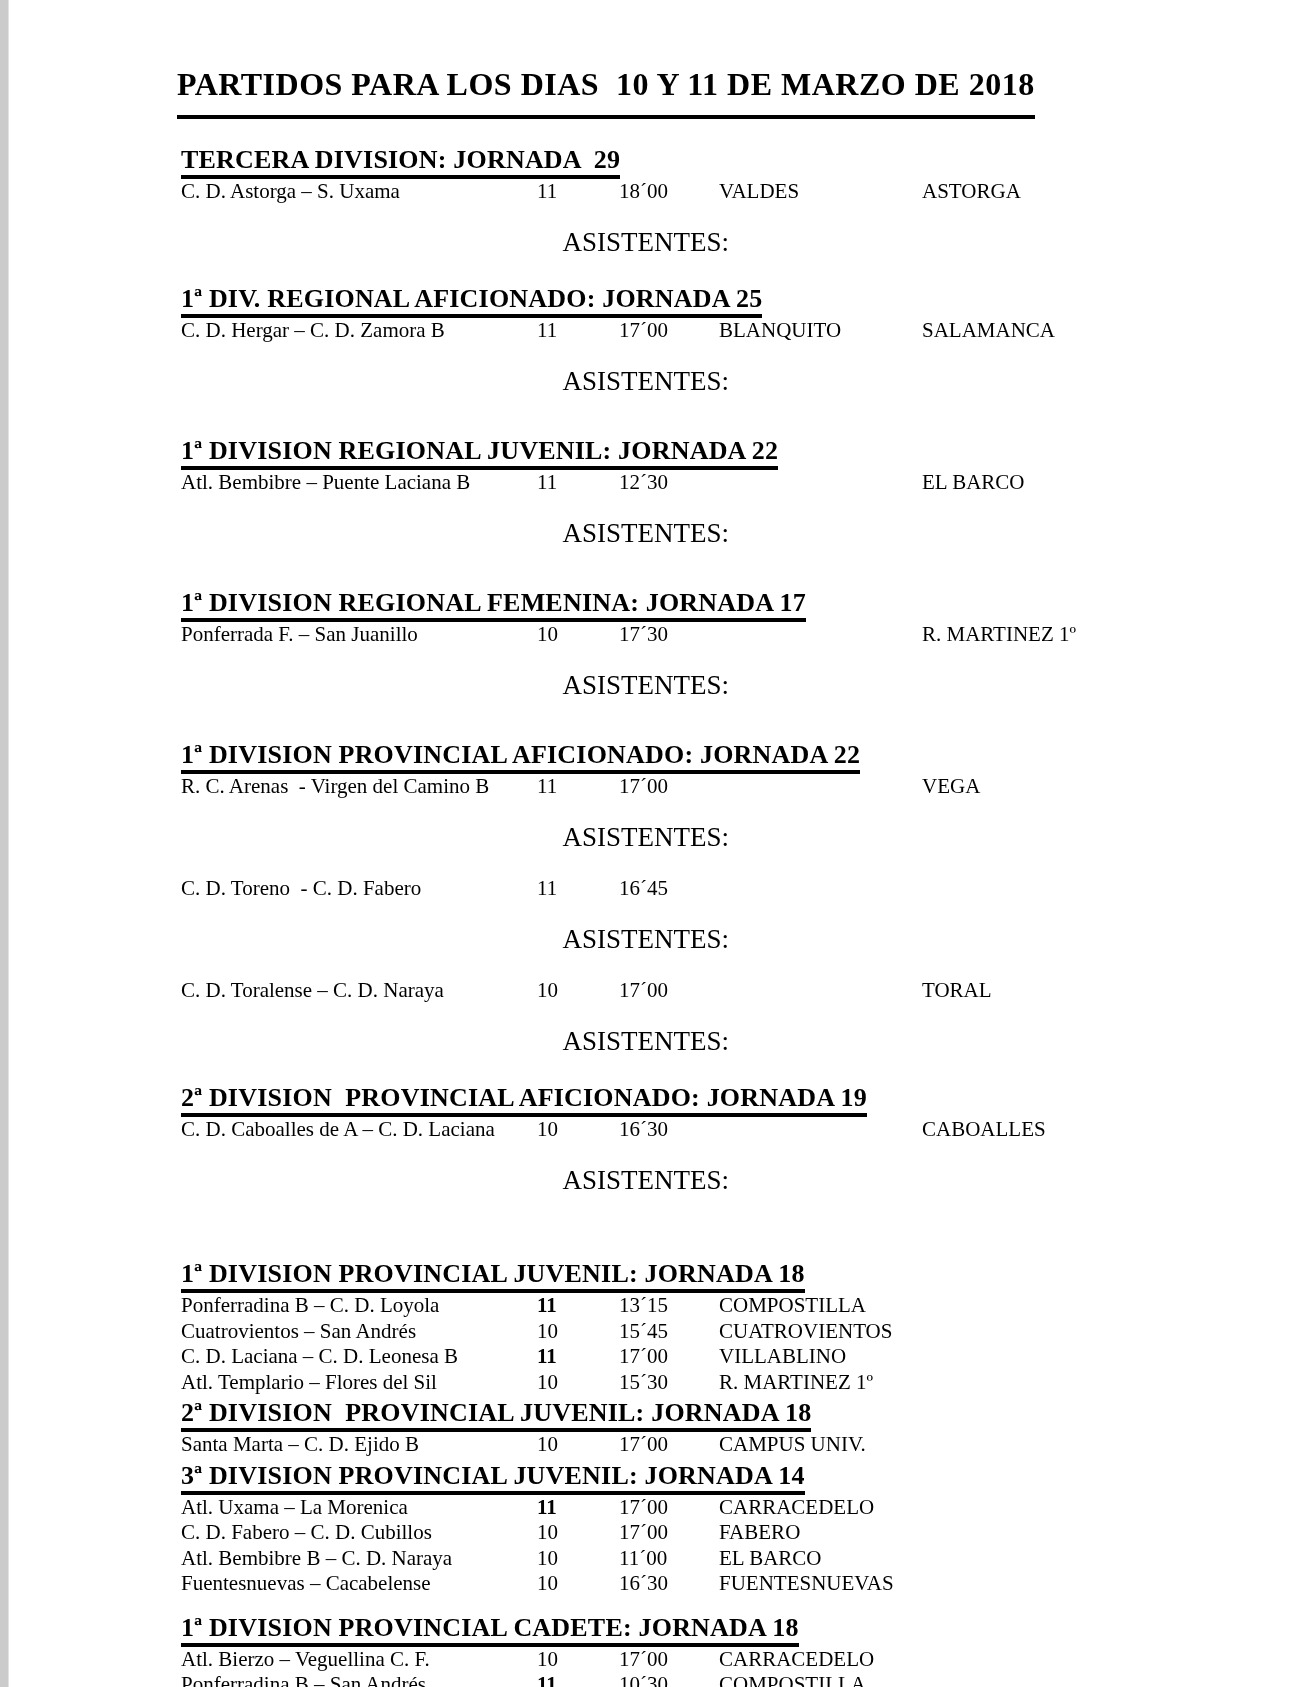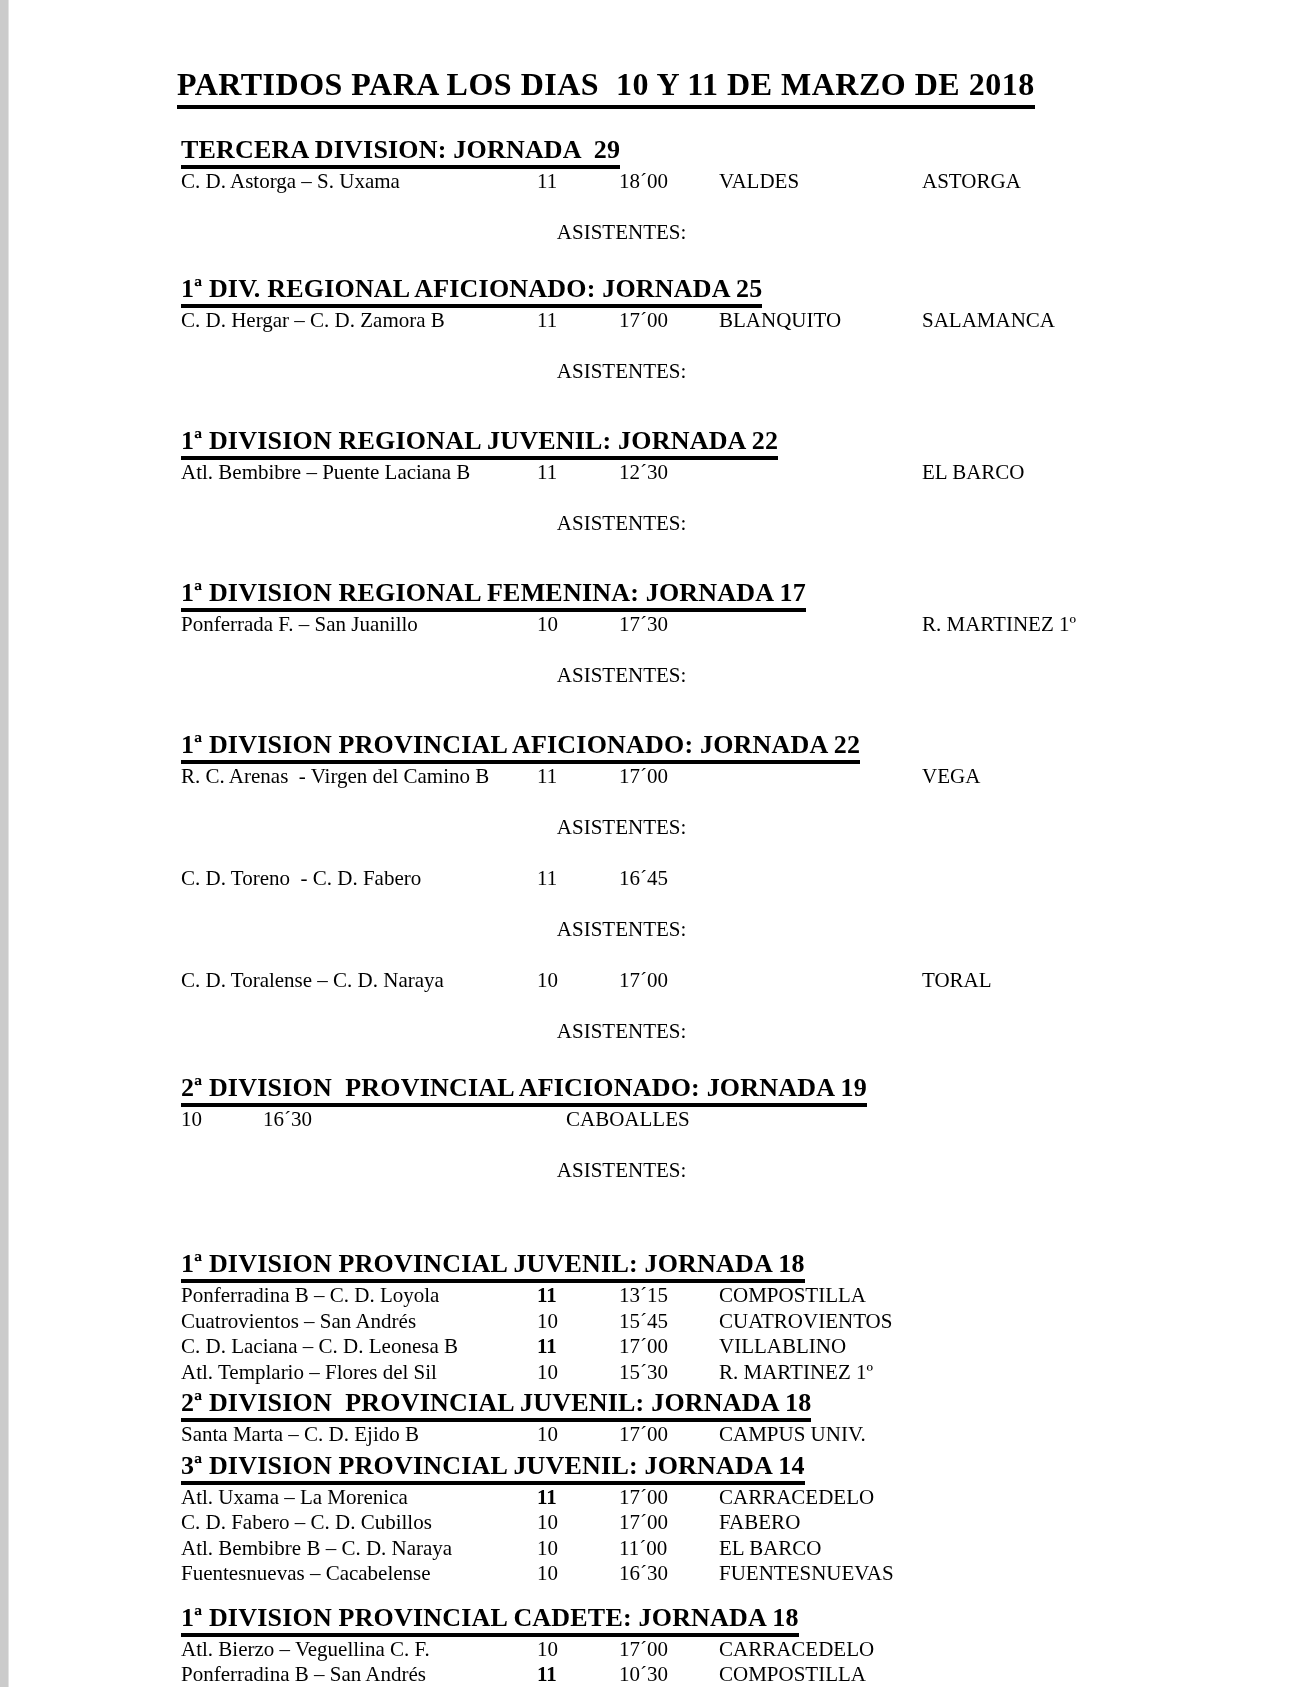--- a/index.html
+++ b/index.html
@@ -13,41 +13,41 @@
     position:absolute;left:0;top:0;width:8px;height:1687px;
     background:#cbcbcb;border-right:1px solid #e2e2e2;
   }
   .page{
     position:absolute;left:177px;top:66px;width:1090px;
   }
   h1{
     font-size:32px;font-weight:bold;margin:0 0 27px 0;
     white-space:pre;letter-spacing:.5px;line-height:36px;
   }
-  h1 .hd{display:inline-block;border-bottom:4px solid #000;padding-bottom:3px;}
+  h1 .hd{display:inline-block;border-bottom:4px solid #000;padding-bottom:13px;}
   section{margin:4px;}
   section.gap0{margin-top:0;}
   section.gap1{margin-top:17px;}
   section.gap2{margin-top:41px;}
   h2{
     font-size:26px;font-weight:bold;margin:0;line-height:28px;
     white-space:pre;letter-spacing:.2px;
   }
   h2 .hd{display:inline-block;border-bottom:4px solid #000;padding-bottom:1px;}
   .rows{margin:0;font-family:Liberation Serif, serif;}
   .match-row{
     display:flex;font-size:21px;line-height:25.5px;white-space:pre;
   }
   .c1{width:356px;}
   .c2{width:82px;}
   .c3{width:100px;}
   .c4{width:203px;}
   .c5{flex:1;}
   .asist-row{
-    font-size:21px;line-height:25.5px;padding-left:356px;white-space:pre;
+    font-size:27px;line-height:25.5px;padding-left:356px;white-space:pre;
   }
   .bold{font-weight:bold;}
 </style>
 </head>
 <body>
 
 <div class="scan-edge"></div>
 
 <div class="page">
   <h1><span class="hd">PARTIDOS PARA LOS DIAS  10 Y 11 DE MARZO DE 2018</span></h1>
@@ -157,20 +157,21 @@
   <div class="asist-row">
     <span class="asist">ASISTENTES:</span>
   </div>
 </div>
   </section>
 
   <section class="gap0">
     <h2><span class="hd">2ª DIVISION  PROVINCIAL AFICIONADO: JORNADA 19</span></h2>
     <div class="rows">
   <div class="match-row">
+    <span class="c1">C. D. Caboalles de A – C. D. Laciana</span>
     <span class="c2">10</span>
     <span class="c3">16´30</span>
     <span class="c4"></span>
     <span class="c5">CABOALLES</span>
   </div>
 
   <div class="asist-row">
     <span class="asist">ASISTENTES:</span>
   </div>
 </div>

